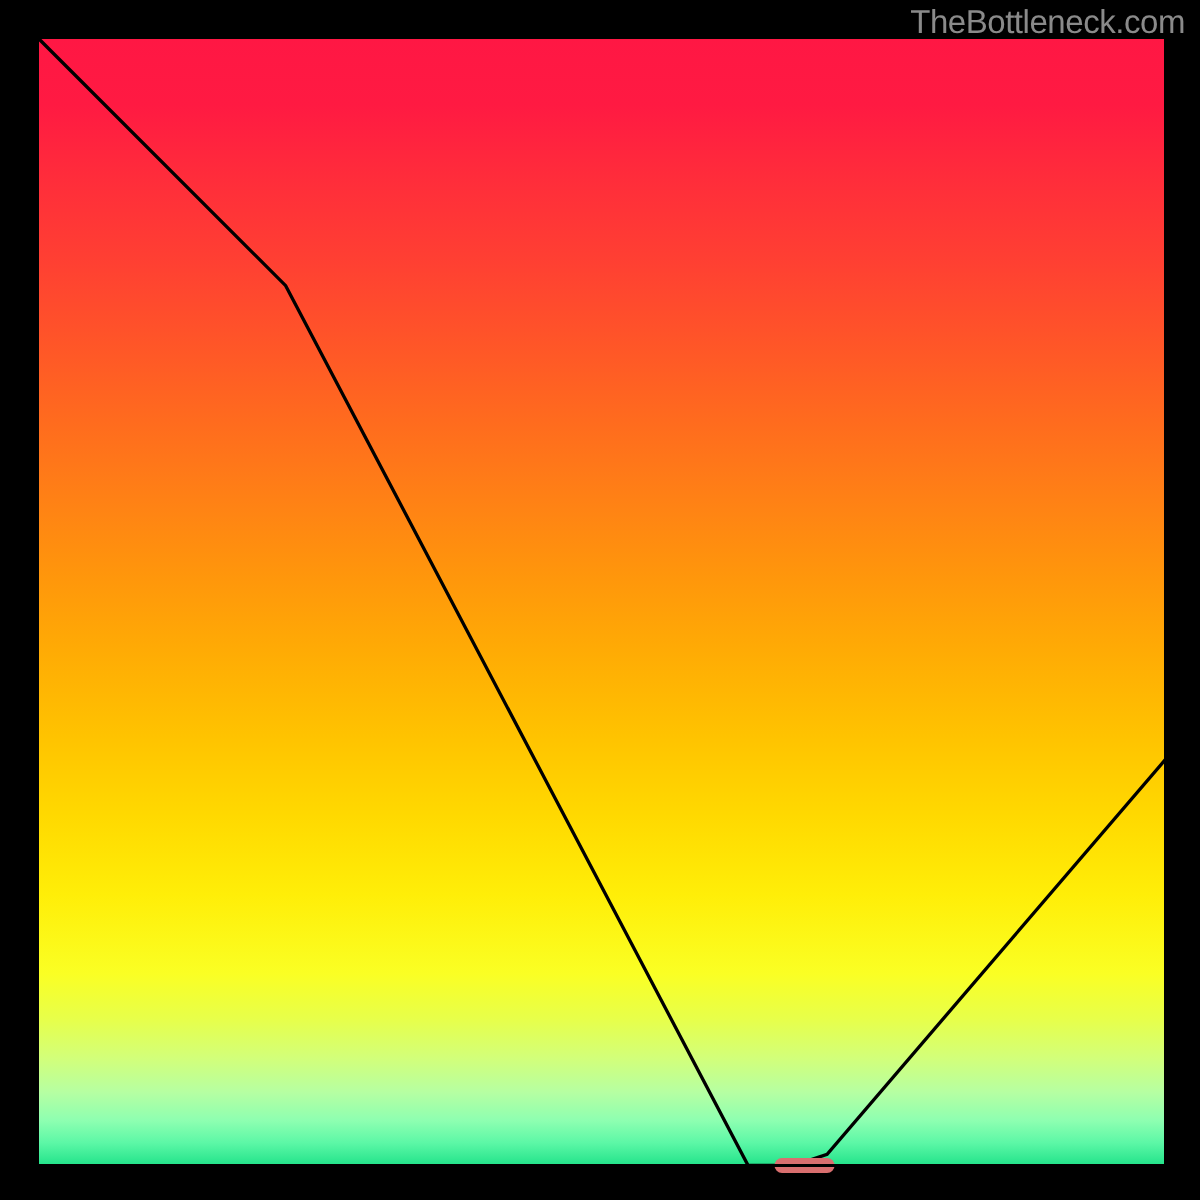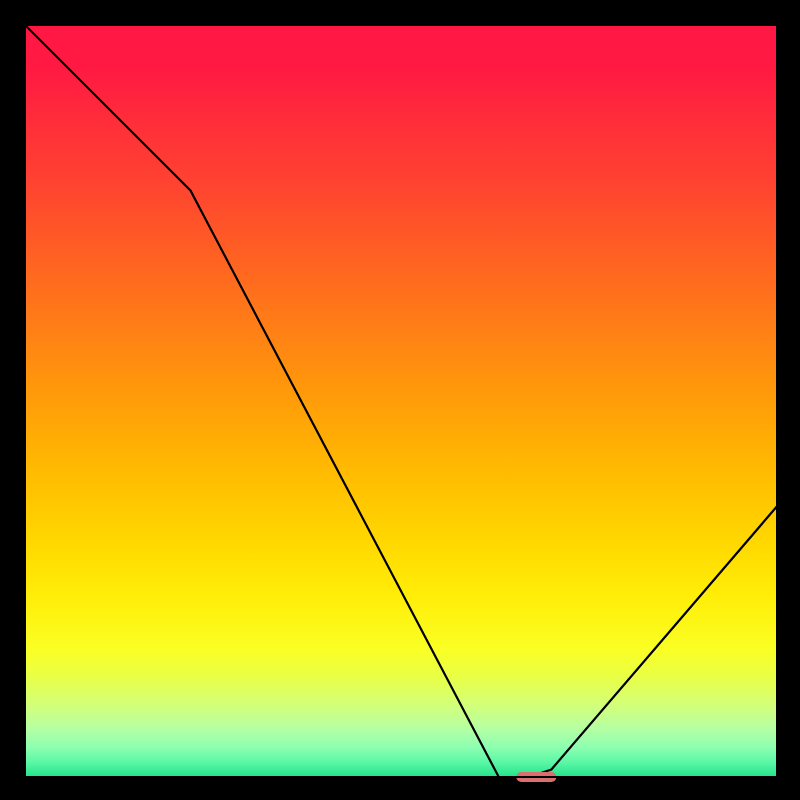--- a/index.html
+++ b/index.html
@@ -32,20 +32,21 @@
     top: 0;
     left: 0;
     width: 800px;
     height: 800px;
   }
 </style>
 </head>
 <body>
 
 <div class="container">
+  <div class="watermark">TheBottleneck.com</div>
 
   <svg class="plot" viewBox="0 0 800 800">
     <defs>
       <linearGradient id="bg-grad" x1="0" y1="0" x2="0" y2="1">
           <stop offset="0.00%" stop-color="#ff1744"></stop>
           <stop offset="6.00%" stop-color="#ff1a42"></stop>
           <stop offset="13.00%" stop-color="#ff2e3a"></stop>
           <stop offset="20.00%" stop-color="#ff4032"></stop>
           <stop offset="27.00%" stop-color="#ff5528"></stop>
           <stop offset="34.00%" stop-color="#ff6b1e"></stop>

